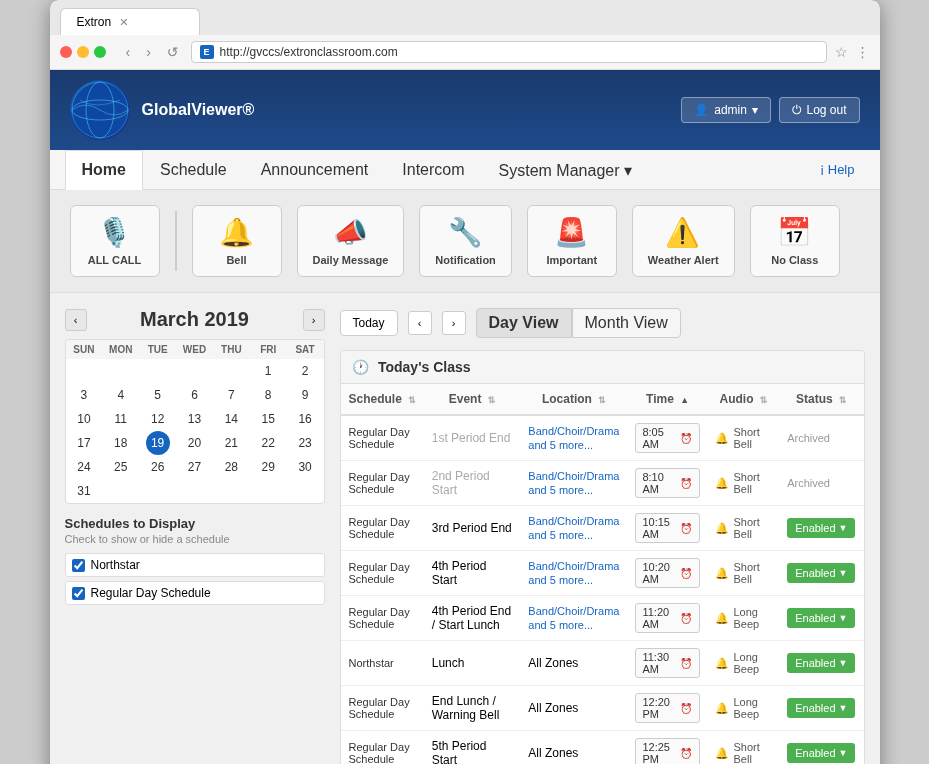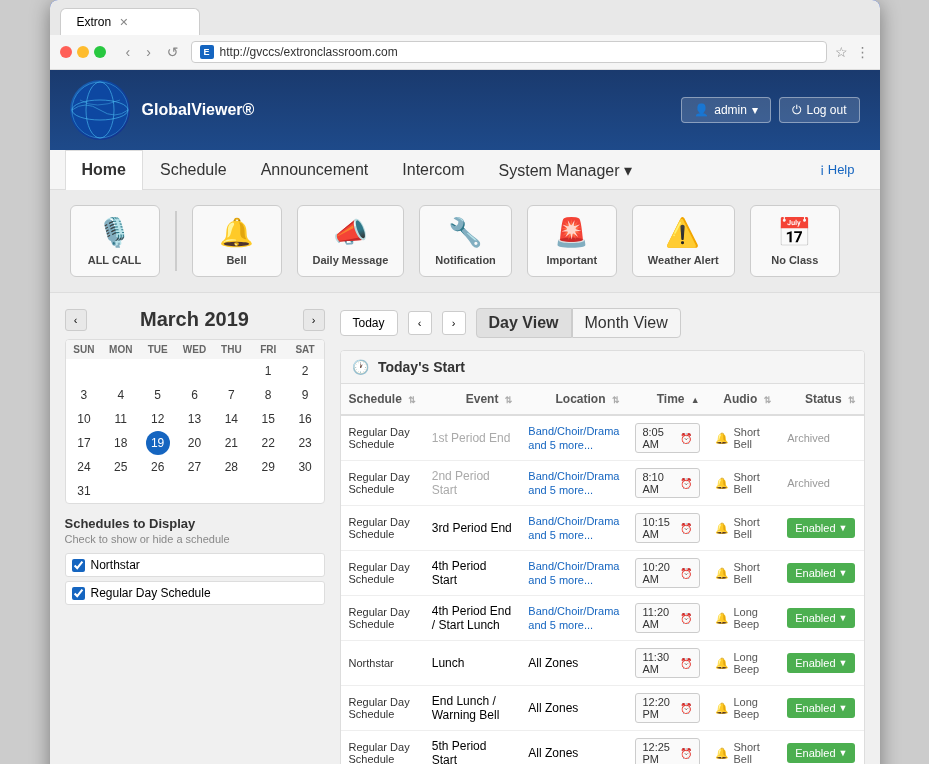--- a/index.html
+++ b/index.html
@@ -80,21 +80,21 @@
     .view-btn.active { background: #e0e0e0; font-weight: bold; }
     .view-btn:first-child { border-radius: 4px 0 0 4px; }
     .view-btn:last-child { border-radius: 0 4px 4px 0; }
 
     
     .events-table-container { background: #fff; border: 1px solid #ddd; border-radius: 4px; overflow: hidden; }
     .events-header-row { background: #f5f5f5; padding: 8px 12px; display: flex; align-items: center; gap: 8px; border-bottom: 1px solid #ddd; }
     .events-header-icon { color: #888; font-size: 14px; }
     .events-header-title { font-size: 14px; font-weight: bold; color: #333; }
     table { width: 100%; border-collapse: collapse; }
-    thead th { padding: 8px 8px; text-align: right; font-size: 12px; font-weight: bold; color: #555; border-bottom: 2px solid #ddd; background: #fafafa; cursor: pointer; white-space: nowrap; }
+    thead th { padding: 8px 8px; text-align: center; font-size: 12px; font-weight: bold; color: #555; border-bottom: 2px solid #ddd; background: #fafafa; cursor: pointer; white-space: nowrap; }
     thead th .sort-icon { color: #aaa; font-size: 9px; margin-left: 3px; }
     tbody tr { border-bottom: 1px solid #eee; }
     tbody tr.archived td { color: #aaa; }
     td { padding: 7px 8px; font-size: 12px; vertical-align: middle; }
     .schedule-cell { font-size: 11px; color: #333; }
     .location-link { color: #1565c0; text-decoration: none; font-size: 11px; }
     .time-badge { display: inline-flex; align-items: center; gap: 4px; border: 1px solid #ccc; border-radius: 3px; padding: 2px 6px; font-size: 11px; color: #333; background: #fafafa; }
     .time-icon { color: #888; font-size: 10px; }
     .audio-cell { font-size: 11px; color: #555; display: flex; align-items: center; gap: 4px; }
     .bell-icon-small { font-size: 11px; }
@@ -295,21 +295,21 @@
         <button class="date-arrow">›</button>
         <div class="view-btns">
           <button class="view-btn active">Day View</button>
           <button class="view-btn">Month View</button>
         </div>
       </div>
 
       <div class="events-table-container">
         <div class="events-header-row">
           <span class="events-header-icon">🕐</span>
-          <span class="events-header-title">Today's Start</span>
+          <span class="events-header-title">Today's Class</span>
         </div>
         <table>
           <thead>
             <tr>
               <th>Schedule <span class="sort-icon">⇅</span></th>
               <th>Event <span class="sort-icon">⇅</span></th>
               <th>Location <span class="sort-icon">⇅</span></th>
               <th>Time <span class="sort-icon" style="color:#555">▲</span></th>
               <th>Audio <span class="sort-icon">⇅</span></th>
               <th>Status <span class="sort-icon">⇅</span></th>

